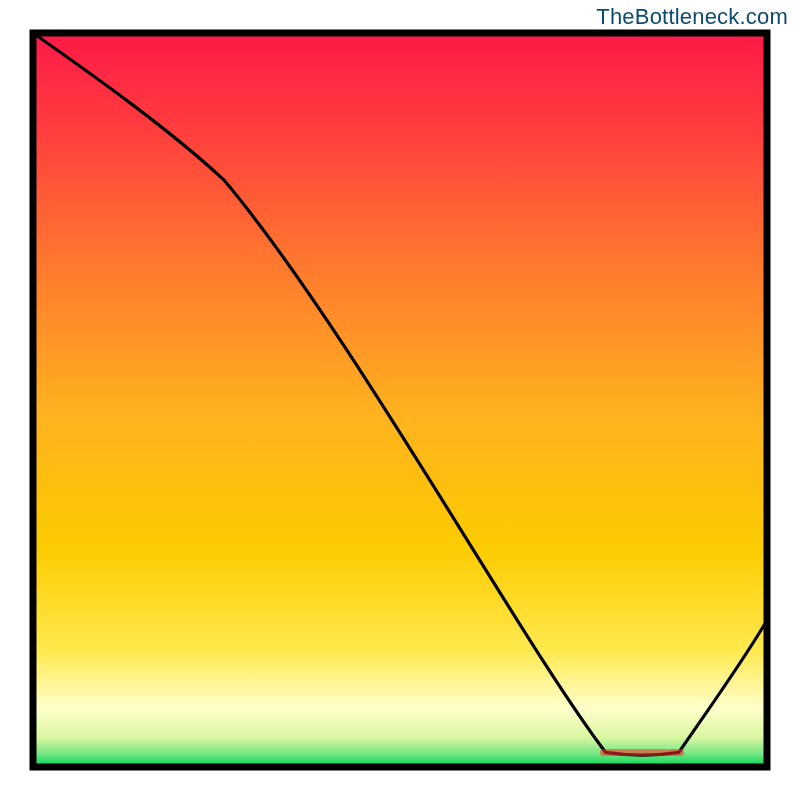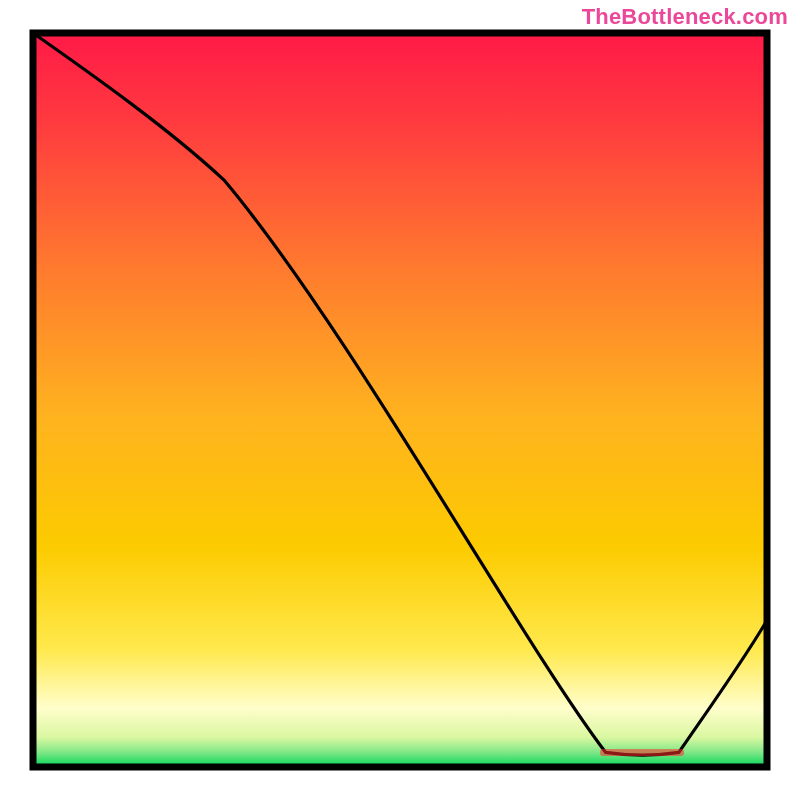--- a/index.html
+++ b/index.html
@@ -13,22 +13,22 @@
   .wrap {
     position: relative;
     width: 800px;
     height: 800px;
   }
   .attribution {
     position: absolute;
     top: 4px;
     right: 12px;
     font-size: 22px;
-    font-weight: 700;
-    color: #ec4899;
+    font-weight: 400;
+    color: #0c4a6e;
     letter-spacing: 0.2px;
   }
   svg {
     display: block;
   }
 </style>
 </head>
 <body>
 
 <div class="wrap">

